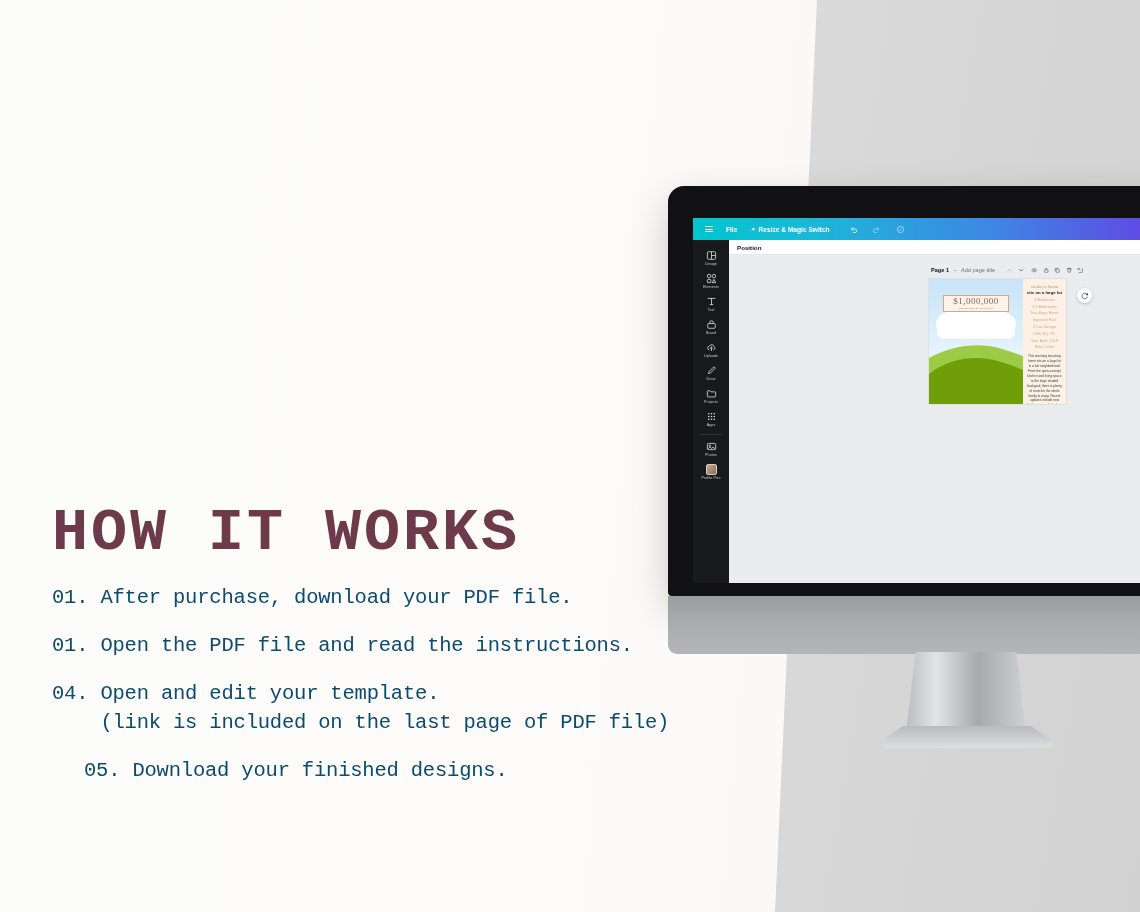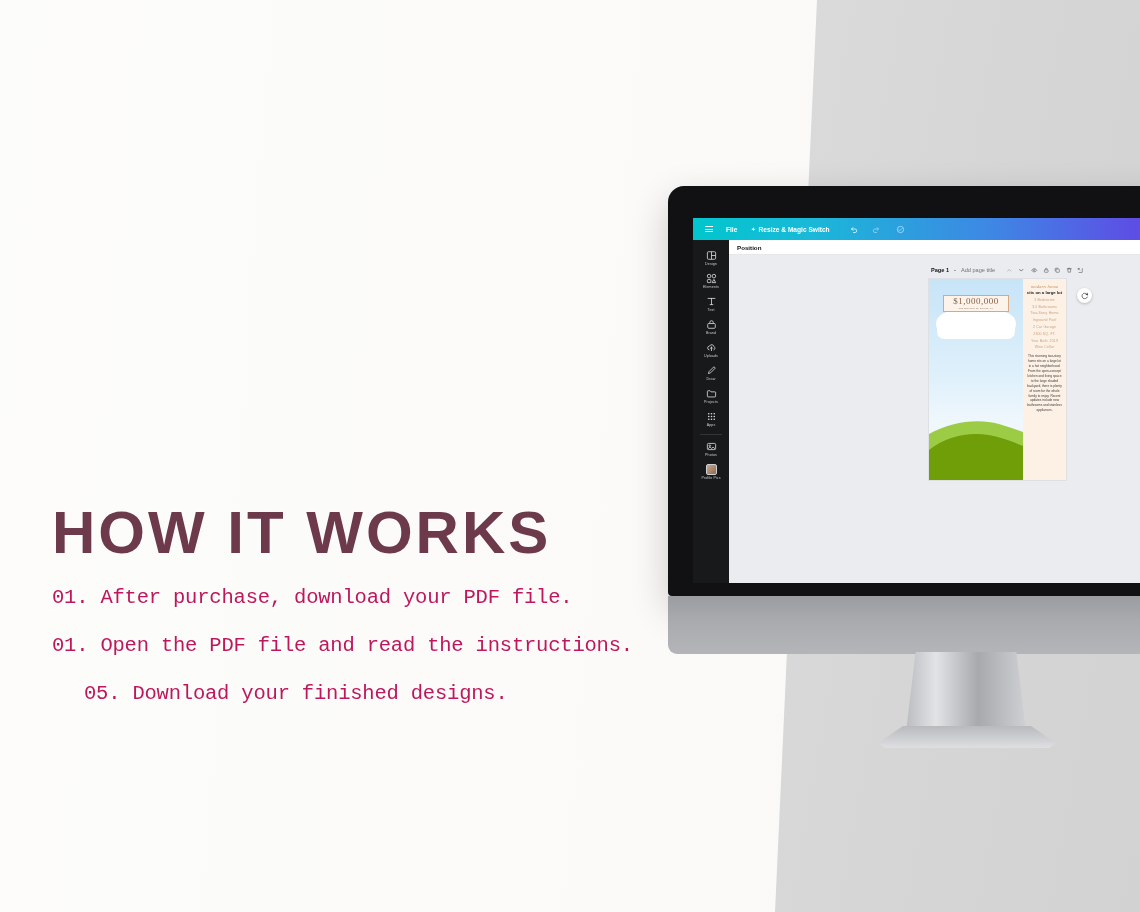--- a/index.html
+++ b/index.html
@@ -25,32 +25,32 @@
     background:linear-gradient(to right, rgba(255,255,255,.55), rgba(255,255,255,0) 22px);
     clip-path:polygon(97px 0, 130px 0, 88px 100%, 55px 100%);
     pointer-events:none;
   }
 
   
   #howitworks{
     position:absolute; left:52px; top:503px; width:660px;
   }
   #hiw-title{
-    font-family:Liberation Sans, sans-serif;
+    font-family:Liberation Mono, monospace;
     font-size:60px;
     font-weight:700;
     letter-spacing:3px;
     color:#6d3a4c;
     line-height:1;
     margin-bottom:20px;
   }
   .step{
     font-family:"Liberation Mono", monospace;
     font-size:20.5px;
-    color:#be185d;
+    color:#0c4a6e;
     line-height:1.42;
     margin-bottom:19px;
     white-space:pre;
     letter-spacing:-0.2px;
   }
   .step:last-child{ margin-bottom:0;margin-left:32px; }
 
   
   #monitor{
     position:absolute;
@@ -141,21 +141,21 @@
     display:flex; align-items:center; gap:5px;
     font-size:5.6px; color:#0d1216; white-space:nowrap;
   }
   #page-num{ font-weight:700; }
   #page-addtitle{ color:#6e7378; }
   .ph-ico{ color:#3d4045; display:inline-flex; }
   .ph-ico svg{ width:6.5px; height:6.5px; }
 
   
   #artboard{
-    position:absolute; left:200px; top:24px; width:137px; height:201px;
+    position:absolute; left:200px; top:24px; width:137px; height:125px;
     display:flex; box-shadow:0 0 0 1px rgba(0,0,0,.05);
   }
   #art-left{
     position:relative; width:94px; height:100%;
     background:linear-gradient(to bottom,#c7e4f7 0%, #dff0fb 48%, #eef7fc 70%, #f2f9fd 80%);
     overflow:hidden;
   }
   #cloud{
     position:absolute; left:6px; top:14px; width:82px; height:48px;
   }
@@ -209,20 +209,22 @@
 <body>
 
 <div id="bg-left"></div>
 <div id="bg-right"></div>
 <div id="bg-right-edge"></div>
 
 <section id="howitworks">
   <h1 id="hiw-title">HOW IT WORKS</h1>
   <p class="step">01. After purchase, download your PDF file.</p>
   <p class="step">01. Open the PDF file and read the instructions.</p>
+  <p class="step">04. Open and edit your template.
+    (link is included on the last page of PDF file)</p>
   <p class="step">05. Download your finished designs.</p>
 </section>
 
 <div id="monitor">
 
   <div id="monitor-bezel">
 
     <div id="screen">
 
       <div id="canva-topbar">

